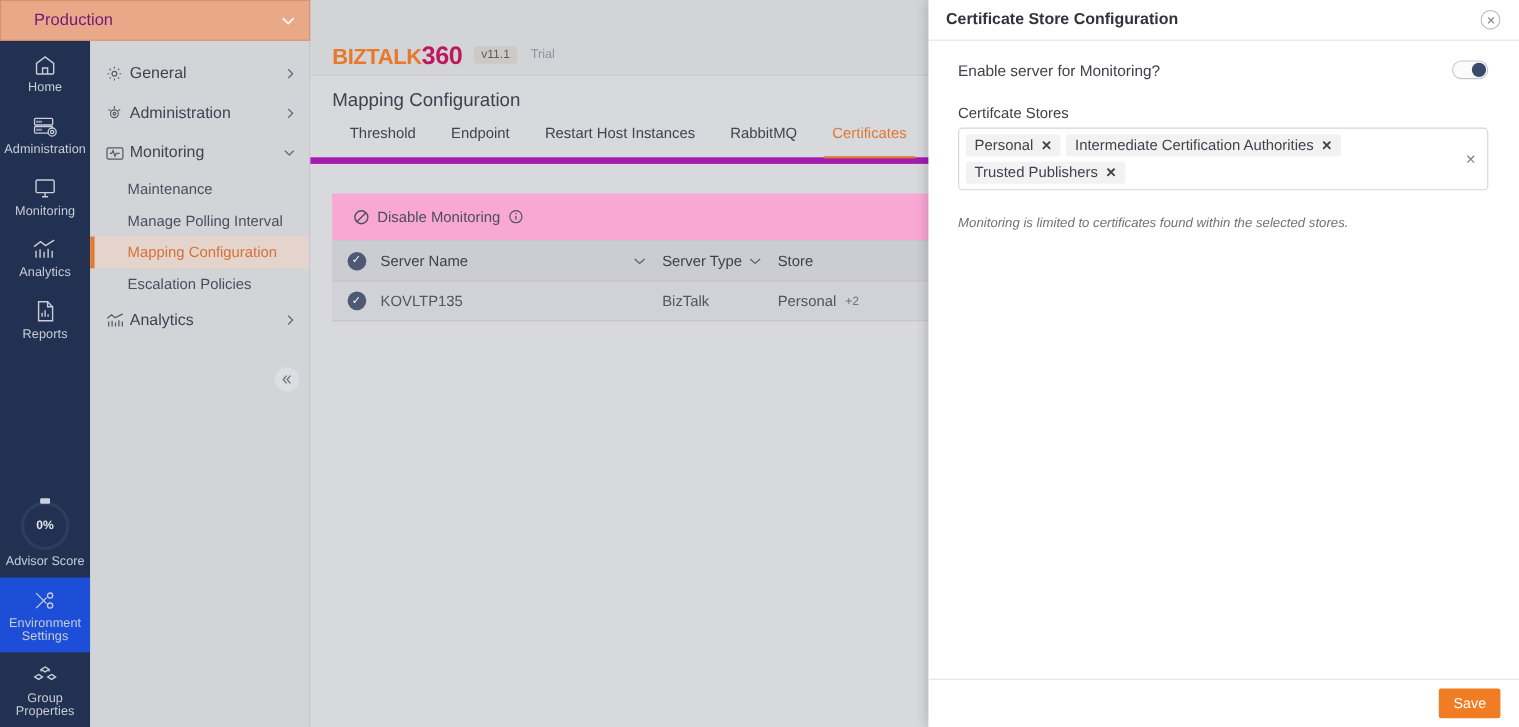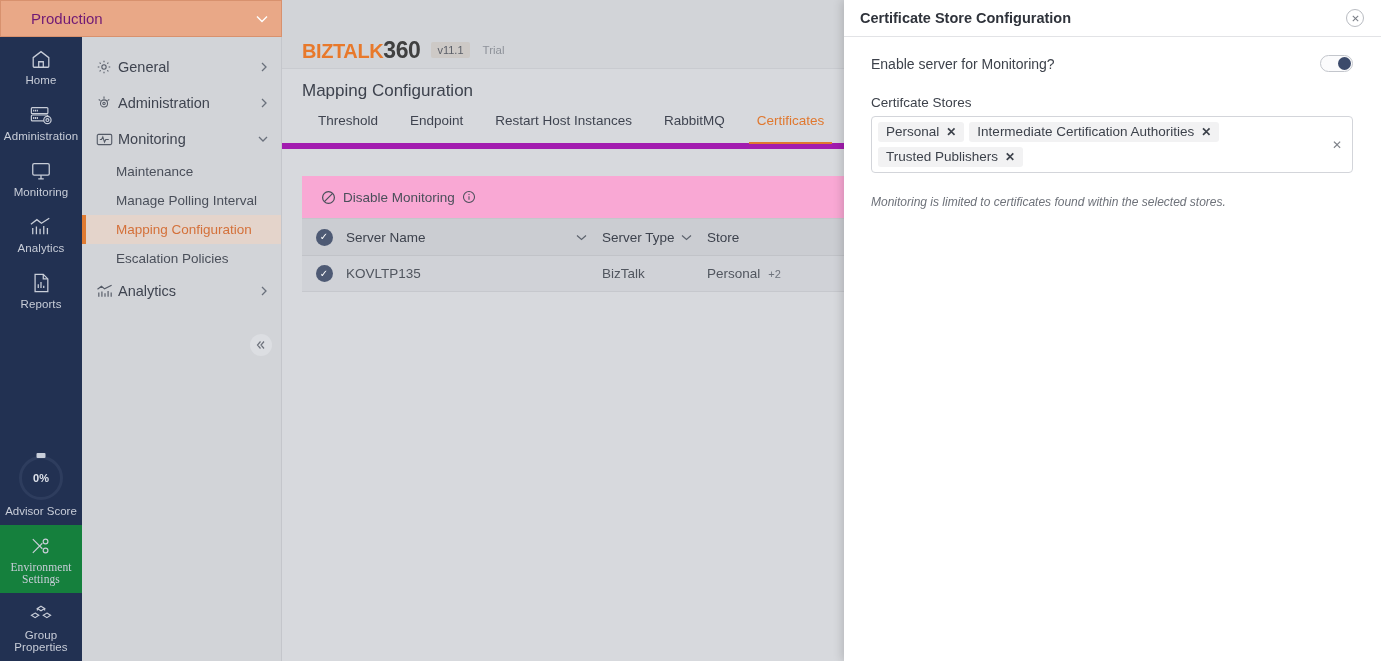--- a/index.html
+++ b/index.html
@@ -26,21 +26,21 @@
     padding: 9px 2px 8px 2px;
     color: #c5cad6;
     cursor: pointer;
     min-height: 54px;
   }
   .rail-item .ri-ico { height: 24px; display: flex; align-items: center; justify-content: center; margin-bottom: 3px; }
   .rail-item .ri-label {
     font-size: 11.5px; line-height: 12px; text-align: center; color: #c8cdd8;
     letter-spacing: .1px;
   }
-  .rail-item.active { background: #15803d; font-family: Liberation Serif, serif; }
+  .rail-item.active { background: #1d4ed8; }
   .rail-spacer { flex: 1 1 auto; }
 
   .advisor {
     display: flex; flex-direction: column; align-items: center; justify-content: center;
     padding: 6px 0 8px 0; color: #c8cdd8;
   }
   .donut {
     width: 44px; height: 44px; border-radius: 50%;
     border: 3px solid #2e3d5e;
     display: flex; align-items: center; justify-content: center;
@@ -108,21 +108,21 @@
     display: flex; flex-direction: column;
     position: relative; overflow: hidden; margin-top: 32px;
   }
   .topbar {
     height: 37px; background: #d2d4d8; display: flex; align-items: center;
     padding: 0 0 0 20px; border-bottom: 1px solid #c9cbd0;
     flex: 0 0 37px;
   }
   .logo { font-size: 20px; font-weight: bold; letter-spacing: -.4px; display:flex; align-items:baseline;}
   .logo .lg1 { color: #e8792b; }
-  .logo .lg2 { color: #404040; font-size: 23px; text-align: center; }
+  .logo .lg2 { color: #be185d; font-size: 23px; text-align: center; }
   .ver-badge {
     margin-left: 11px; background: #cdc9c6; color: #5b5f68;
     font-size: 11px; padding: 2px 6px; border-radius: 2px;
   }
   .trial { margin-left: 13px; color: #8e929a; font-size: 11.5px; }
 
   .page-title {
     height: 44px; display: flex; align-items: center;
     padding-left: 20px; font-size: 17px; color: #3d424d;
     background: #d7d9dd;
@@ -554,15 +554,18 @@
             <span class="tag-x">✕</span>
           </span>
           <span class="tagbox-clear">✕</span>
         </div>
 
         <div class="help-text">Monitoring is limited to certificates found within the selected stores.</div>
       </div>
 
     </div>
 
+    <div class="panel-foot">
+      <button class="btn-save">Save</button>
+    </div>
   </div>
 
 </div>
 
 </body></html>

